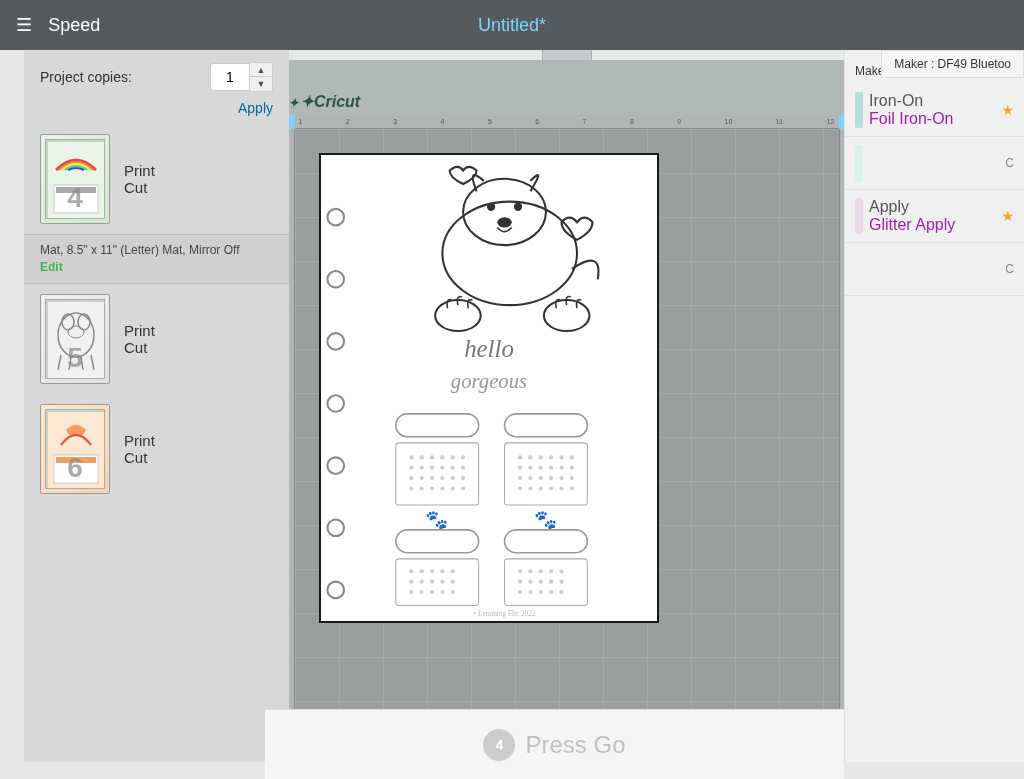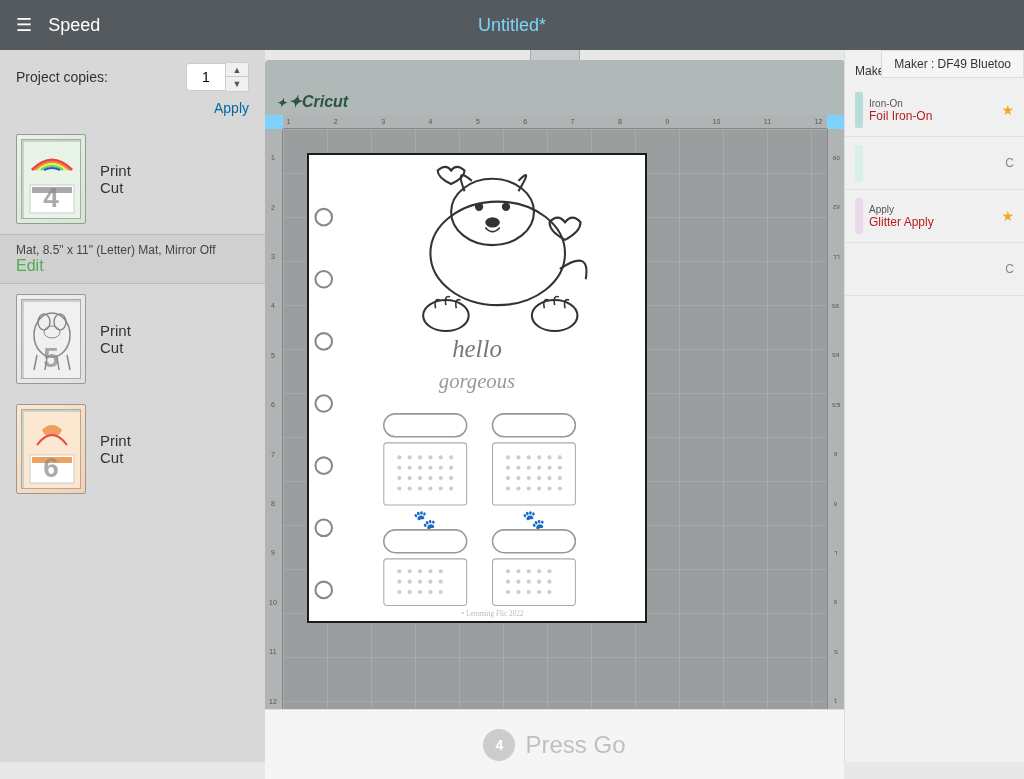--- a/index.html
+++ b/index.html
@@ -12,21 +12,21 @@
       display: flex;
       align-items: center;
       padding: 0 16px;
       position: relative;
     }
     .header-menu-icon { color: white; font-size: 18px; cursor: pointer; margin-right: 16px; }
     .header-title { color: white; font-size: 18px; font-weight: 500; }
     .header-app-title { color: #7dd3fc; font-size: 18px; position: absolute; left: 50%; transform: translateX(-50%); }
 
     
-    .main-layout { display: flex; height: 712px; }
+    .main-layout { display: flex; height: 712px; padding-left: 24px; }
 
     
     .sidebar {
       width: 265px;
       background: #d8d8d8;
       flex-shrink: 0;
       display: flex;
       flex-direction: column;
       overflow: hidden;
     }
@@ -113,21 +113,21 @@
       transform: translateX(-50%);
       font-size: 28px;
       font-weight: bold;
       color: #888;
       opacity: 0.7;
     }
 
     .item-label { display: flex; flex-direction: column; }
     .item-label-text { font-size: 15px; color: #333; font-weight: 400; }
     .mat-info-text { font-size: 12px; color: #444; }
-    .mat-edit-link { font-size: 16px; color: #4caf50; cursor: pointer; font-weight: 400; text-align: center; }
+    .mat-edit-link { font-size: 12px; color: #4caf50; cursor: pointer; font-weight: 700; text-align: center; }
 
     
     .center-content {
       flex: 1;
       display: flex;
       flex-direction: column;
       align-items: center;
       justify-content: flex-start;
       padding: 10px;
       overflow: hidden;
@@ -206,22 +206,22 @@
       cursor: pointer;
     }
 
     .material-color-bar {
       width: 8px;
       height: 36px;
       border-radius: 2px;
       flex-shrink: 0;
     }
     .material-info { flex: 1; }
-    .material-name { font-size: 10px; color: #555; }
-    .material-type { font-size: 12px; color: #b91c1c; font-weight: 500; }
+    .material-name { font-size: 16px; color: #555; }
+    .material-type { font-size: 16px; color: #a21caf; font-weight: 500; }
 
     .star-icon { color: #f5a623; font-size: 14px; }
     .c-icon { font-size: 12px; color: #888; }
 
     
     .thumb-4 { background: linear-gradient(135deg, #e8f4e8 0%, #d0e8d0 100%); }
     .thumb-5 { background: linear-gradient(135deg, #f0f0f0 0%, #e0e0e0 100%); }
     .thumb-6 { background: linear-gradient(135deg, #fce8d0 0%, #f8d0b0 100%); }
 
     .sidebar-scrollable {

